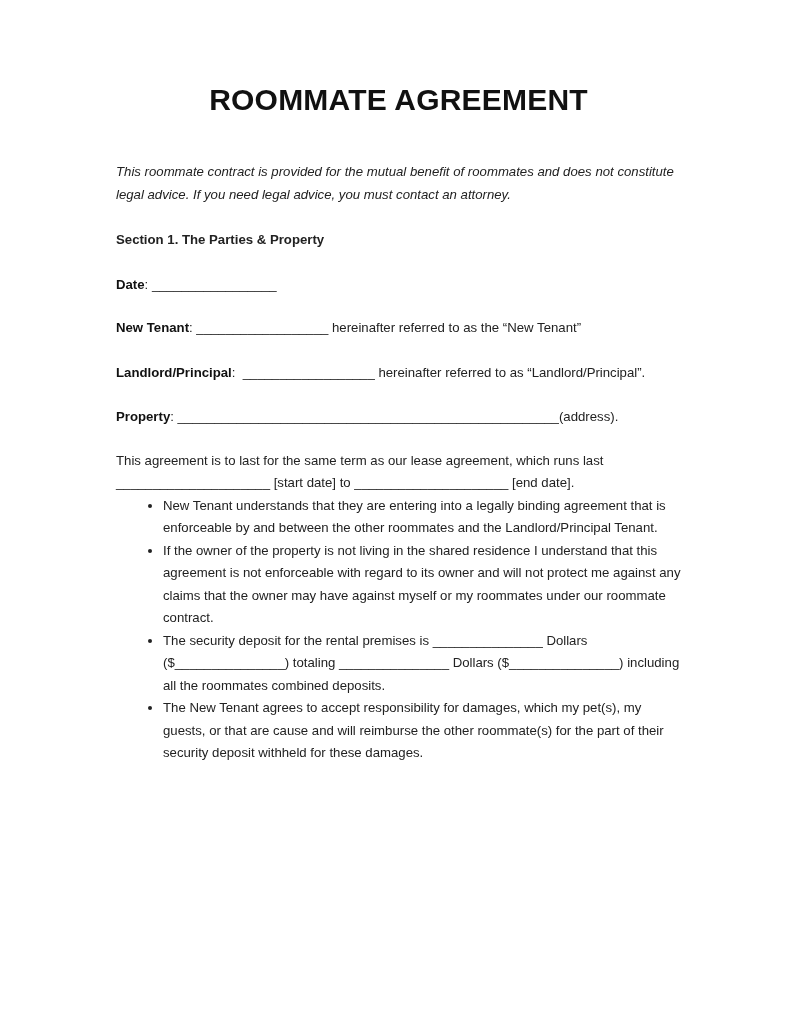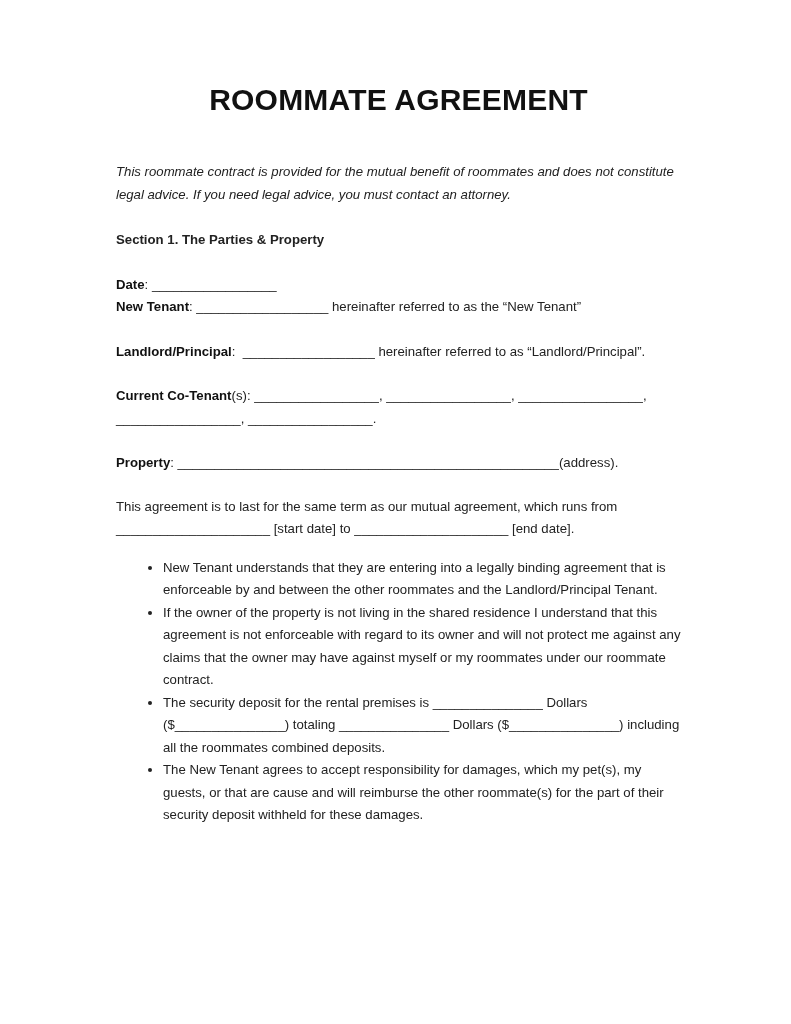--- a/index.html
+++ b/index.html
@@ -27,26 +27,26 @@
     line-height: 32px;
     font-weight: bold;
     text-align: center;
     color: #111111;
     letter-spacing: 0.2px;
   }
   .intro { margin-top: 45px; font-style: italic; }
   .section-heading { margin-top: 23px; font-weight: bold; }
   .field-line { white-space: pre-wrap; }
   .fl-date { margin-top: 22px; }
-  .fl-newtenant { }
+  .fl-newtenant { margin-top: 21px; }
   .fl-landlord { margin-top: 22px; }
   .fl-cotenant { margin-top: 22px; }
   .fl-property { margin-top: 22px; }
   .term-para { margin-top: 21px; }
-  ul.bullets { margin-top: 16px; padding-left: 47px; list-style: disc outside; }
+  ul.bullets { padding-left: 47px; list-style: disc outside; }
   ul.bullets.tight { margin-top: 0; }
   ul.bullets li { padding-left: 0; }
   .section2-heading { margin-top: 29px; }
   .page-num {
     position: absolute;
     top: 944px;
     right: 68px;
     font-size: 10px;
     line-height: 16px;
     color: #222222;
@@ -72,25 +72,24 @@
     <p class="intro">This roommate contract is provided for the mutual benefit of roommates and does not constitute legal advice. If you need legal advice, you must contact an attorney.</p>
 
     <p class="section-heading">Section 1. The Parties &amp; Property</p>
 
     <p class="field-line fl-date"><strong>Date</strong><span>: _________________</span></p>
 
     <p class="field-line fl-newtenant"><strong>New Tenant</strong><span>: __________________ hereinafter referred to as the “New Tenant”</span></p>
 
     <p class="field-line fl-landlord"><strong>Landlord/Principal</strong><span>:  __________________ hereinafter referred to as “Landlord/Principal”.</span></p>
 
-    <p class="field-line fl-cotenant"><strong>Current Co-Tenant</strong><span>(s): _________________, _________________, _________________, _________________, _________________.</span></p>
 
     <p class="field-line fl-property"><strong>Property</strong><span>: ____________________________________________________(address).</span></p>
 
-    <p class="term-para">This agreement is to last for the same term as our mutual agreement, which runs from _____________________ [start date] to _____________________ [end date].</p>
+    <p class="term-para">This agreement is to last for the same term as our lease agreement, which runs last _____________________ [start date] to _____________________ [end date].</p>
 
     <ul class="bullets">
       <li>New Tenant understands that they are entering into a legally binding agreement that is enforceable by and between the other roommates and the Landlord/Principal Tenant.</li>
       <li>If the owner of the property is not living in the shared residence I understand that this agreement is not enforceable with regard to its owner and will not protect me against any claims that the owner may have against myself or my roommates under our roommate contract.</li>
     </ul>
 
 
     <ul class="bullets tight">
       <li>The security deposit for the rental premises is _______________ Dollars ($_______________) totaling _______________ Dollars ($_______________) including all the roommates combined deposits.</li>
       <li>The New Tenant agrees to accept responsibility for damages, which my pet(s), my guests, or that are cause and will reimburse the other roommate(s) for the part of their security deposit withheld for these damages.</li>

